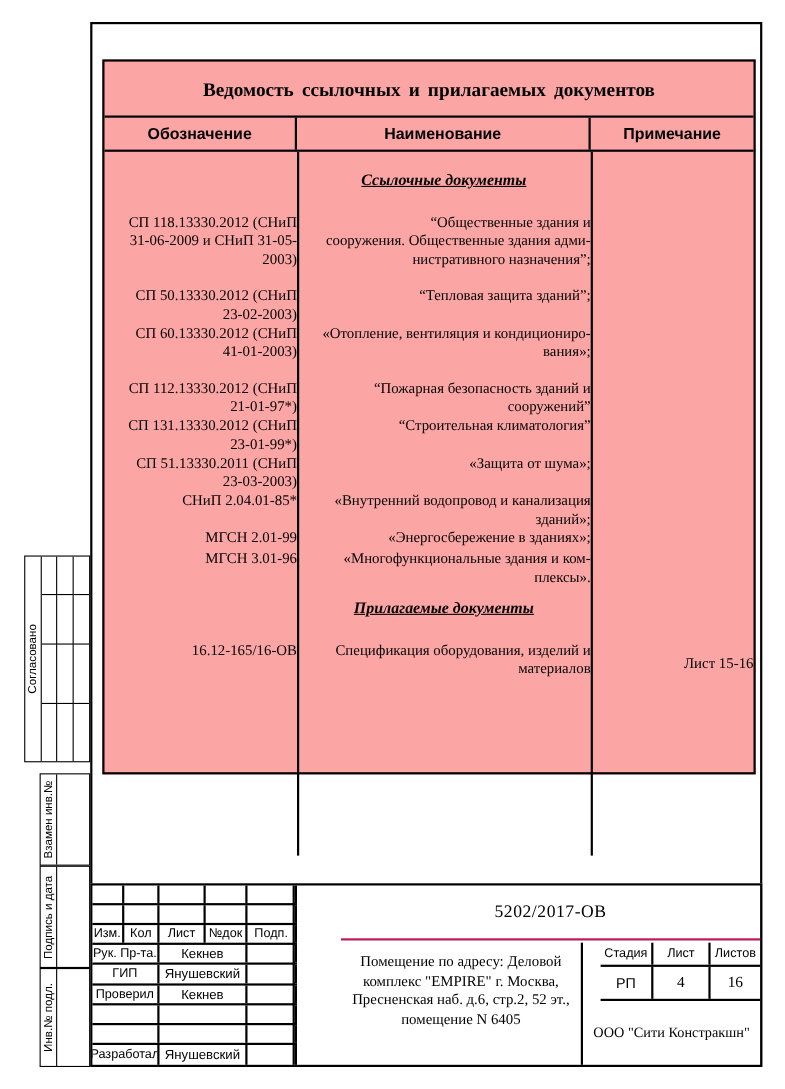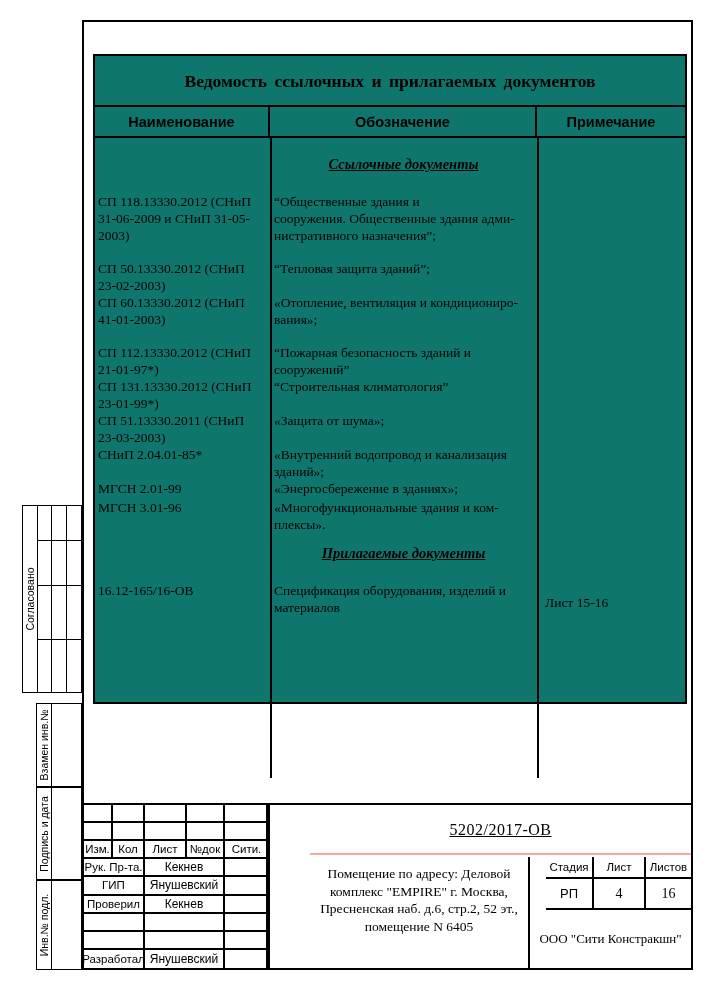--- a/index.html
+++ b/index.html
@@ -6,31 +6,31 @@
   body { background:#e8e8e8; }
   .page {
     position:relative; width:714px; height:990px; background:#ffffff;
     font-family:"Liberation Serif", serif; color:#000; overflow:hidden;
     margin:0 auto;
   }
   
   .frame { position:absolute; left:82px; top:20px; width:611px; height:950px; border:2px solid #000; }
 
   
-  .doctable { position:absolute; left:93px; top:54px; width:594px; height:650px; border:2px solid #000; background:#0f766e; }
+  .doctable { position:absolute; left:93px; top:54px; width:594px; height:650px; border:2px solid #000; background:#fca5a5; }
   .dt-title { height:51px; line-height:51px; border-bottom:2px solid #000; text-align:center;
               font-weight:bold; font-size:17.5px; word-spacing:3px; }
   .dt-head { display:grid; grid-template-columns:175px 267px 148px; height:31px; border-bottom:2px solid #000;
              font-family:"Liberation Sans", sans-serif; font-weight:bold; font-size:14.5px; }
   .dt-head > div { display:flex; align-items:center; justify-content:center; }
   .dt-head > div:nth-child(1), .dt-head > div:nth-child(2) { border-right:2px solid #000; }
   .dt-body { position:relative; height:640px; overflow:hidden; font-size:13.5px; line-height:17px; }
   .vline { position:absolute; top:0; bottom:0; width:2px; background:#000; }
   .vline.v1 { left:175px; } .vline.v2 { left:442px; }
-  .row { display:grid; grid-template-columns:175px 267px 148px; }
+  .row { display:grid; grid-template-columns:175px 267px 148px;text-align:right; }
   .row .c1 { padding-left:3px; white-space:pre-line; }
   .row .c2 { padding-left:4px; white-space:pre-line; }
   .row .c3 { padding-left:8px; padding-top:12px; white-space:pre-line; }
   .sect { display:grid; grid-template-columns:175px 267px 148px; }
   .sect .h { grid-column:2; text-align:center; font-weight:bold; font-style:italic;
              text-decoration:underline; font-size:14.5px; }
   .mt18{margin-top:18px}.mt20{margin-top:20px}.mt16{margin-top:16px}.mt15{margin-top:2px}
   .mt12{margin-top:12px}.mt0{margin-top:0}
 
   
@@ -52,22 +52,22 @@
              display:grid; grid-template-rows:repeat(9,1fr);
              font-family:"Liberation Sans", sans-serif; font-size:11.5px; }
   .rt-row { display:grid; border-bottom:2px solid #000; }
   .rt-row:last-child { border-bottom:none; }
   .rt-row.h6 { grid-template-columns:29px 32px 42px 38px 45px 1fr; }
   .rt-row.h4 { grid-template-columns:61px 80px 45px 1fr; }
   .rt-row > div { border-right:2px solid #000; display:flex; align-items:center; justify-content:center; overflow:hidden; }
   .rt-row > div:last-child { border-right:none; }
   .rt-name { font-size:12px; }
   .tb-right { position:absolute; left:226px; right:0; top:0; bottom:0; }
-  .tb-doc { height:50px; border-bottom:2px solid #fca5a5; line-height:50px; text-align:center;
-            font-size:16px; letter-spacing:0.5px;text-decoration:underline; }
+  .tb-doc { height:50px; border-bottom:2px solid #be185d; line-height:50px; text-align:center;
+            font-size:16px; letter-spacing:0.5px; }
   .tb-bottom { position:absolute; left:0; right:0; top:52px; bottom:0; display:flex; }
   .tb-project { width:220px; border-right:2px solid #000; text-align:center; padding-top:8px;
                 font-size:13.5px; line-height:17.5px; white-space:pre-line; }
   .tb-stage { flex:1; display:flex; flex-direction:column; }
   .tb-srow { display:grid; grid-template-columns:48px 52px 1fr; border-bottom:2px solid #000;margin-left:16px; }
   .tb-srow > div { border-right:2px solid #000; display:flex; align-items:center; justify-content:center; }
   .tb-srow > div:last-child { border-right:none; }
   .tb-srow.head { height:22px; font-family:"Liberation Sans", sans-serif; font-size:11.5px; }
   .tb-srow.vals { height:31px; font-size:14px; }
   .tb-srow.vals .stage { font-family:"Liberation Sans", sans-serif; font-size:13px; }
@@ -113,22 +113,22 @@
   <div class="sb-cell" style="top:880px;height:90px;">
     <div class="lbl">
       <span class="vlabel">Инв.№ подл.</span>
     </div>
     <div class="rest"></div>
   </div>
 
   <div class="doctable">
     <div class="dt-title">Ведомость ссылочных и прилагаемых  документов</div>
     <div class="dt-head">
+      <div>Обозначение</div>
       <div>Наименование</div>
-      <div>Обозначение</div>
       <div>Примечание</div>
     </div>
     <div class="dt-body">
       <div class="vline v1"></div>
       <div class="vline v2"></div>
 
       <div class="sect mt18">
         <div class="h">Ссылочные документы</div>
       </div>
 
@@ -220,21 +220,21 @@
           <div></div>
           <div></div>
           <div></div>
           <div></div>
       </div>
       <div class="rt-row h6">
         <div>Изм.</div>
         <div>Кол</div>
         <div>Лист</div>
         <div>№док</div>
-        <div>Сити.</div>
+        <div>Подп.</div>
         <div>Дата</div>
       </div>
       <div class="rt-row h4">
         <div>Рук. Пр-та.</div>
         <div class="rt-name">Кекнев</div>
         <div></div>
         <div></div>
       </div>
       <div class="rt-row h4">
         <div>ГИП</div>

